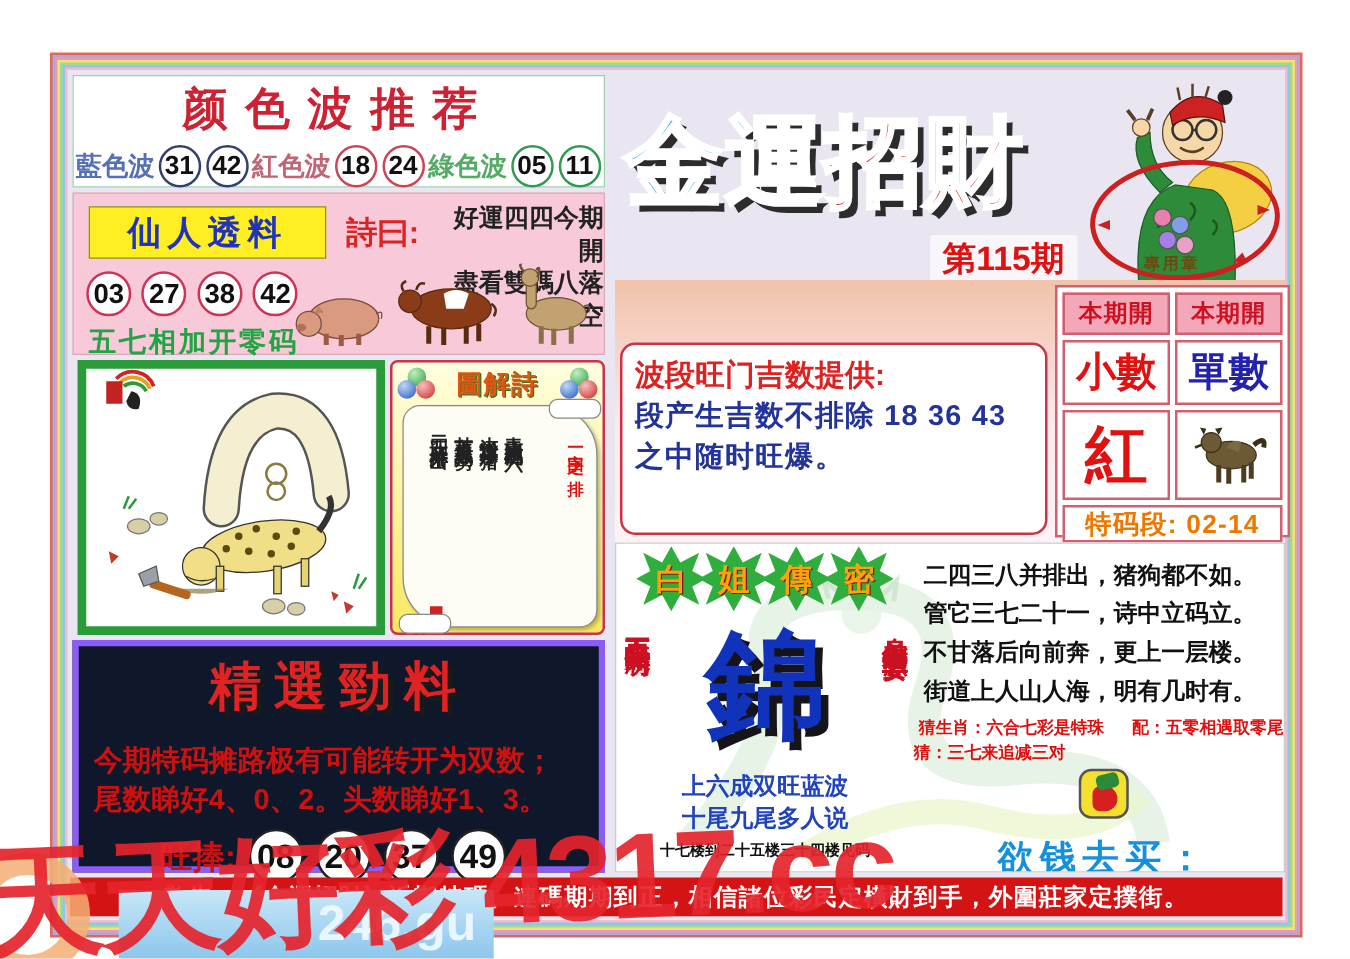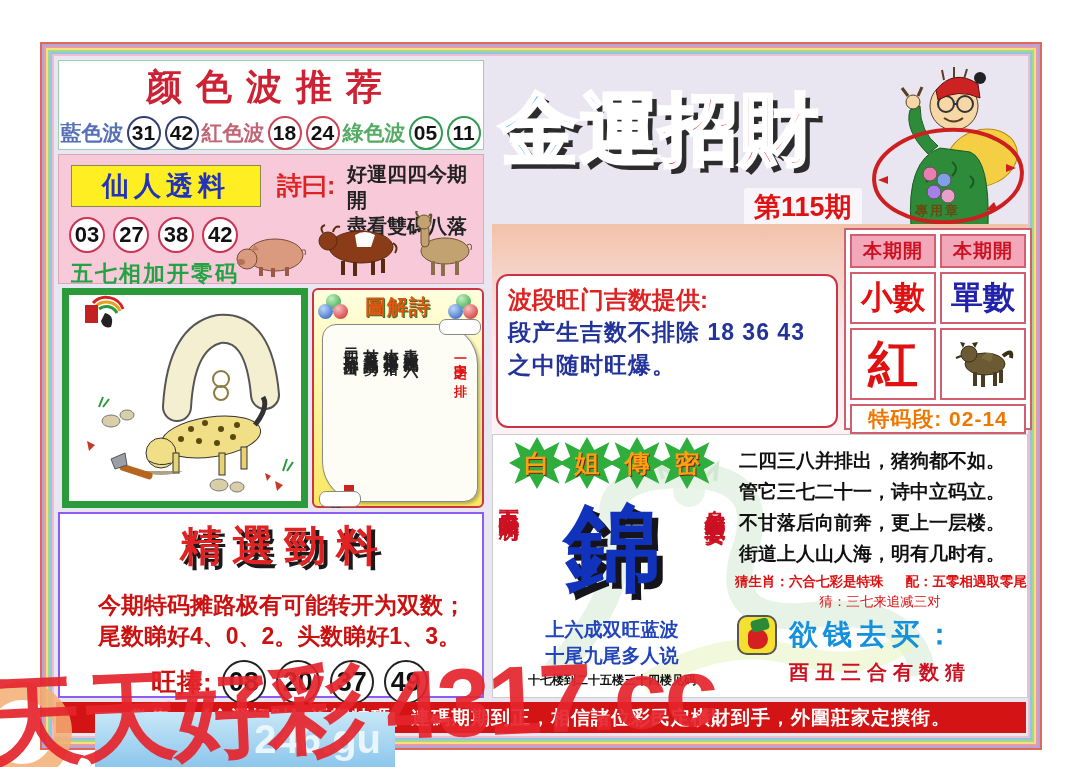--- a/index.html
+++ b/index.html
@@ -28,21 +28,21 @@
   .cw-label { font-size:21px; font-weight:bold; }
   .lbl-blue { color:#5570b5; } .lbl-red { color:#c06575; } .lbl-green { color:#54ab64; }
   .num { display:inline-flex; align-items:center; justify-content:center; border-radius:50%; background:#fff; font-weight:bold; color:#111; }
   .num.n34 { width:34px; height:34px; font-size:21px; border:2px solid #333; margin:0 1px; }
   .b-blue { border-color:#33406e !important; } .b-red { border-color:#cc4455 !important; } .b-green { border-color:#2f9a52 !important; }
 
   .immortal { left:4px; top:98px; width:426px; height:130px; background:#f8c9d9; border:1px solid #d9a9b9; }
   .badge { position:absolute; left:12px; top:10px; width:190px; height:42px; background:#ffee22; border:1px solid #8a8a4a;
            display:flex; align-items:center; justify-content:center; font-size:27px; font-weight:bold; color:#2233bb; letter-spacing:5px; }
   .poem-lbl { position:absolute; left:218px; top:14px; font-size:25px; font-weight:bold; color:#dd2222; }
-  .poem-lines { position:absolute; left:288px; top:6px; font-family:"DejaVu Serif", serif; font-size:20px; font-weight:bold; color:#222; line-height:26px; }
+  .poem-lines { position:absolute; left:288px; top:6px; font-family:"DejaVu Serif", serif; font-size:20px; font-weight:bold; color:#222; line-height:26px;text-align:right; }
   .imm-nums { position:absolute; left:10px; top:62px; }
   .imm-nums .num { width:36px; height:36px; font-size:22px; border:2px solid #cc3355; margin-right:4px; }
   .imm-note { position:absolute; left:12px; top:104px; font-size:22px; font-weight:bold; color:#22a344; letter-spacing:2px; }
   .animals { position:absolute; right:6px; top:56px; display:flex; gap:6px; align-items:flex-end; }
 
   .picture { left:8px; top:232px; width:246px; height:220px; background:#fff; border:7px solid #2a9a3a; }
 
   .poembox { left:258px; top:232px; width:172px; height:220px; background:linear-gradient(180deg,#ffffe0,#f8e860); border:2px solid #cc3344; border-radius:6px; }
   .pb-head { display:flex; align-items:center; justify-content:space-between; padding:3px 4px 0 4px; }
   .pb-title { font-size:21px; font-weight:bold; color:#e05510; text-shadow:1px 1px 0 #2a7a2a; letter-spacing:1px; }
@@ -54,21 +54,21 @@
   .scroll { position:absolute; left:8px; top:34px; width:156px; height:178px; background:#fdfdf5; border:1px solid #888;
             border-radius:14px 40px 14px 40px; box-shadow:2px 2px 3px rgba(0,0,0,.25); }
   .scroll:before { content:""; position:absolute; right:-4px; top:-6px; width:40px; height:14px; background:#fff; border:1px solid #888; border-radius:7px; }
   .scroll:after  { content:""; position:absolute; left:-4px; bottom:-6px; width:40px; height:14px; background:#fff; border:1px solid #888; border-radius:7px; }
   .vpoem { position:absolute; left:18px; top:12px; height:152px; writing-mode:vertical-rl; text-orientation:upright;
            font-family:"DejaVu Serif", serif; font-size:15px; font-weight:bold; color:#222; line-height:20px; letter-spacing:2px; }
   .vside { position:absolute; right:8px; top:26px; writing-mode:vertical-rl; text-orientation:upright; font-size:13px; font-weight:bold; color:#dd1111; letter-spacing:2px; }
   .vsign { position:absolute; left:4px; bottom:4px; writing-mode:vertical-rl; text-orientation:upright; font-size:12px; font-weight:bold; color:#334; }
   .vsign:before { content:""; display:block; width:10px; height:10px; background:#cc2222; margin-bottom:2px; }
 
-  .selection { left:4px; top:456px; width:426px; height:186px; background:#ffffff; border:2px solid #8b5cf6;padding-left:26px; }
+  .selection { left:4px; top:456px; width:426px; height:186px; background:#0f172a; border:5px solid #8b5cf6; }
   .sel-title { text-align:center; font-size:42px; font-weight:bold; color:#e02222; text-shadow:4px 4px 0 #1a1a1a; letter-spacing:10px; padding-top:4px; }
   .sel-lines { padding:16px 10px 0 12px; font-size:23px; font-weight:bold; color:#cc1111; line-height:31px; }
   .sel-hot { display:flex; align-items:center; gap:10px; padding:8px 0 0 40px; }
   .sel-hot-label { font-size:26px; font-weight:bold; color:#cc1111;margin-left:25px; }
   .sel-hot .num { width:44px; height:44px; font-size:27px; border:2px solid #222; }
 
   
   .gold { left:438px; top:0; width:536px; height:168px;
           background:
             radial-gradient(circle at 18% 80%, rgba(255,230,120,.9), rgba(255,230,120,0) 30%),
@@ -111,22 +111,22 @@
   .bj-mid { position:absolute; left:0; top:58px; width:238px; display:flex; justify-content:space-between; }
   .vred { writing-mode:vertical-rl; text-orientation:upright; font-size:21px; font-weight:bold; color:#cc1122; height:148px; letter-spacing:2px; padding:0 2px; }
   .bigchar { font-size:96px; font-weight:bold; color:#1133bb; text-shadow:6px 6px 0 #14141a; line-height:110px; font-family:"DejaVu Serif", serif; }
   .bj-blue { position:absolute; left:0; top:182px; width:238px; text-align:center; font-size:19px; font-weight:bold; color:#2244bb; line-height:26px; }
   .bj-bottom { position:absolute; left:0; top:237px; width:238px; text-align:center; font-size:12px; font-weight:bold; color:#111; }
 
   .verse { position:absolute; left:238px; top:0; width:298px; height:264px; z-index:1; }
   .v-lines { padding:10px 0 0 8px; font-size:19px; font-weight:bold; color:#111; line-height:31px; }
   .v-red { padding:4px 0 0 4px; font-size:13.5px; font-weight:bold; color:#dd1111; }
   .v-red .gap { display:inline-block; width:22px; }
-  .v-red2 { text-align:center; font-size:13.5px; font-weight:normal; color:#dd1111; padding-top:2px; }
-  .buy-row { display:flex; align-items:center; gap:12px; padding:4px 0 0 6px; }
+  .v-red2 { text-align:left; font-size:13.5px; font-weight:bold; color:#dd1111; padding-top:2px; }
+  .buy-row { display:flex; align-items:center; gap:12px; padding:4px 0 0 6px;flex-direction:column; }
   .fist { width:40px; height:40px; background:#f5e030; border:2px solid #555; border-radius:10px; position:relative; }
   .fist:before { content:""; position:absolute; left:9px; top:12px; width:20px; height:20px; background:#d42020; border-radius:6px 10px 10px 6px; }
   .fist:after { content:""; position:absolute; left:12px; top:2px; width:18px; height:12px; background:#2a8a3a; border-radius:4px; transform:rotate(-15deg); }
   .buy-label { font-size:29px; font-weight:bold; color:#1590dd; letter-spacing:5px; }
   .buy-text { text-align:center; font-size:20px; font-weight:bold; color:#cc1122; letter-spacing:6px; padding-top:4px; font-family:"DejaVu Serif", serif; }
 
   .banner { left:2px; top:646px; width:970px; height:31px; background:#d41414; color:#fff; display:flex; align-items:center; justify-content:center;
             font-size:19px; font-weight:bold; letter-spacing:1px; white-space:nowrap; }
 
   

